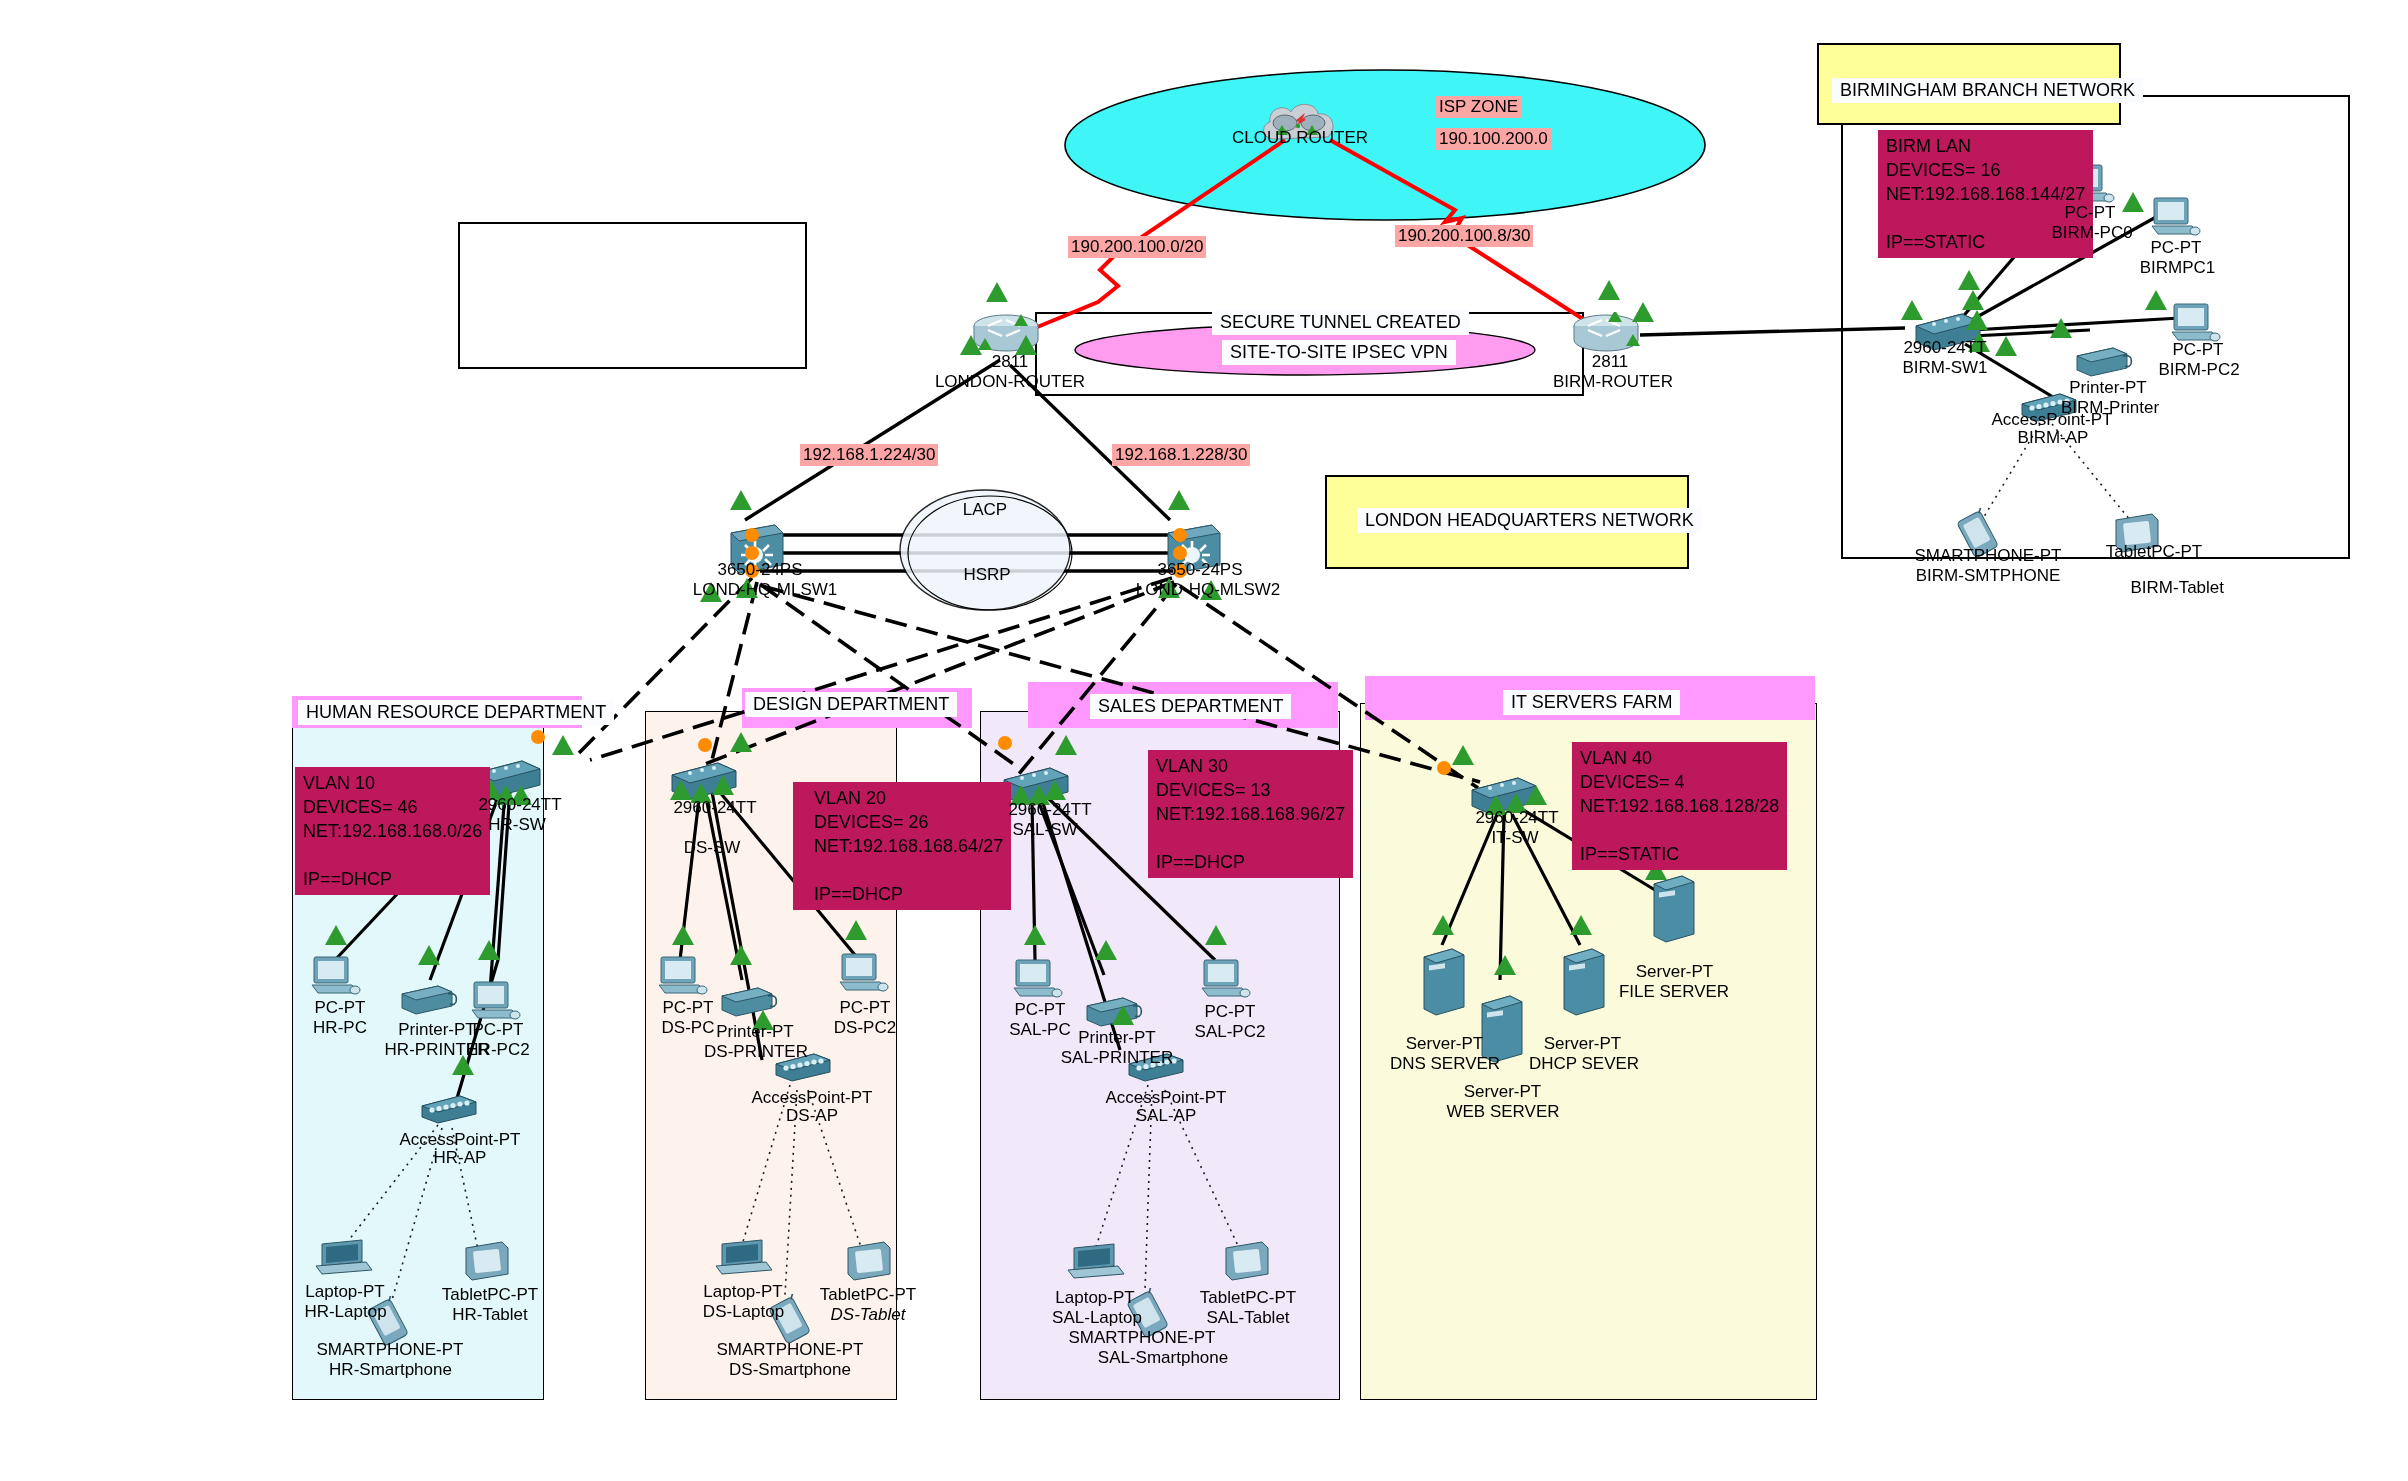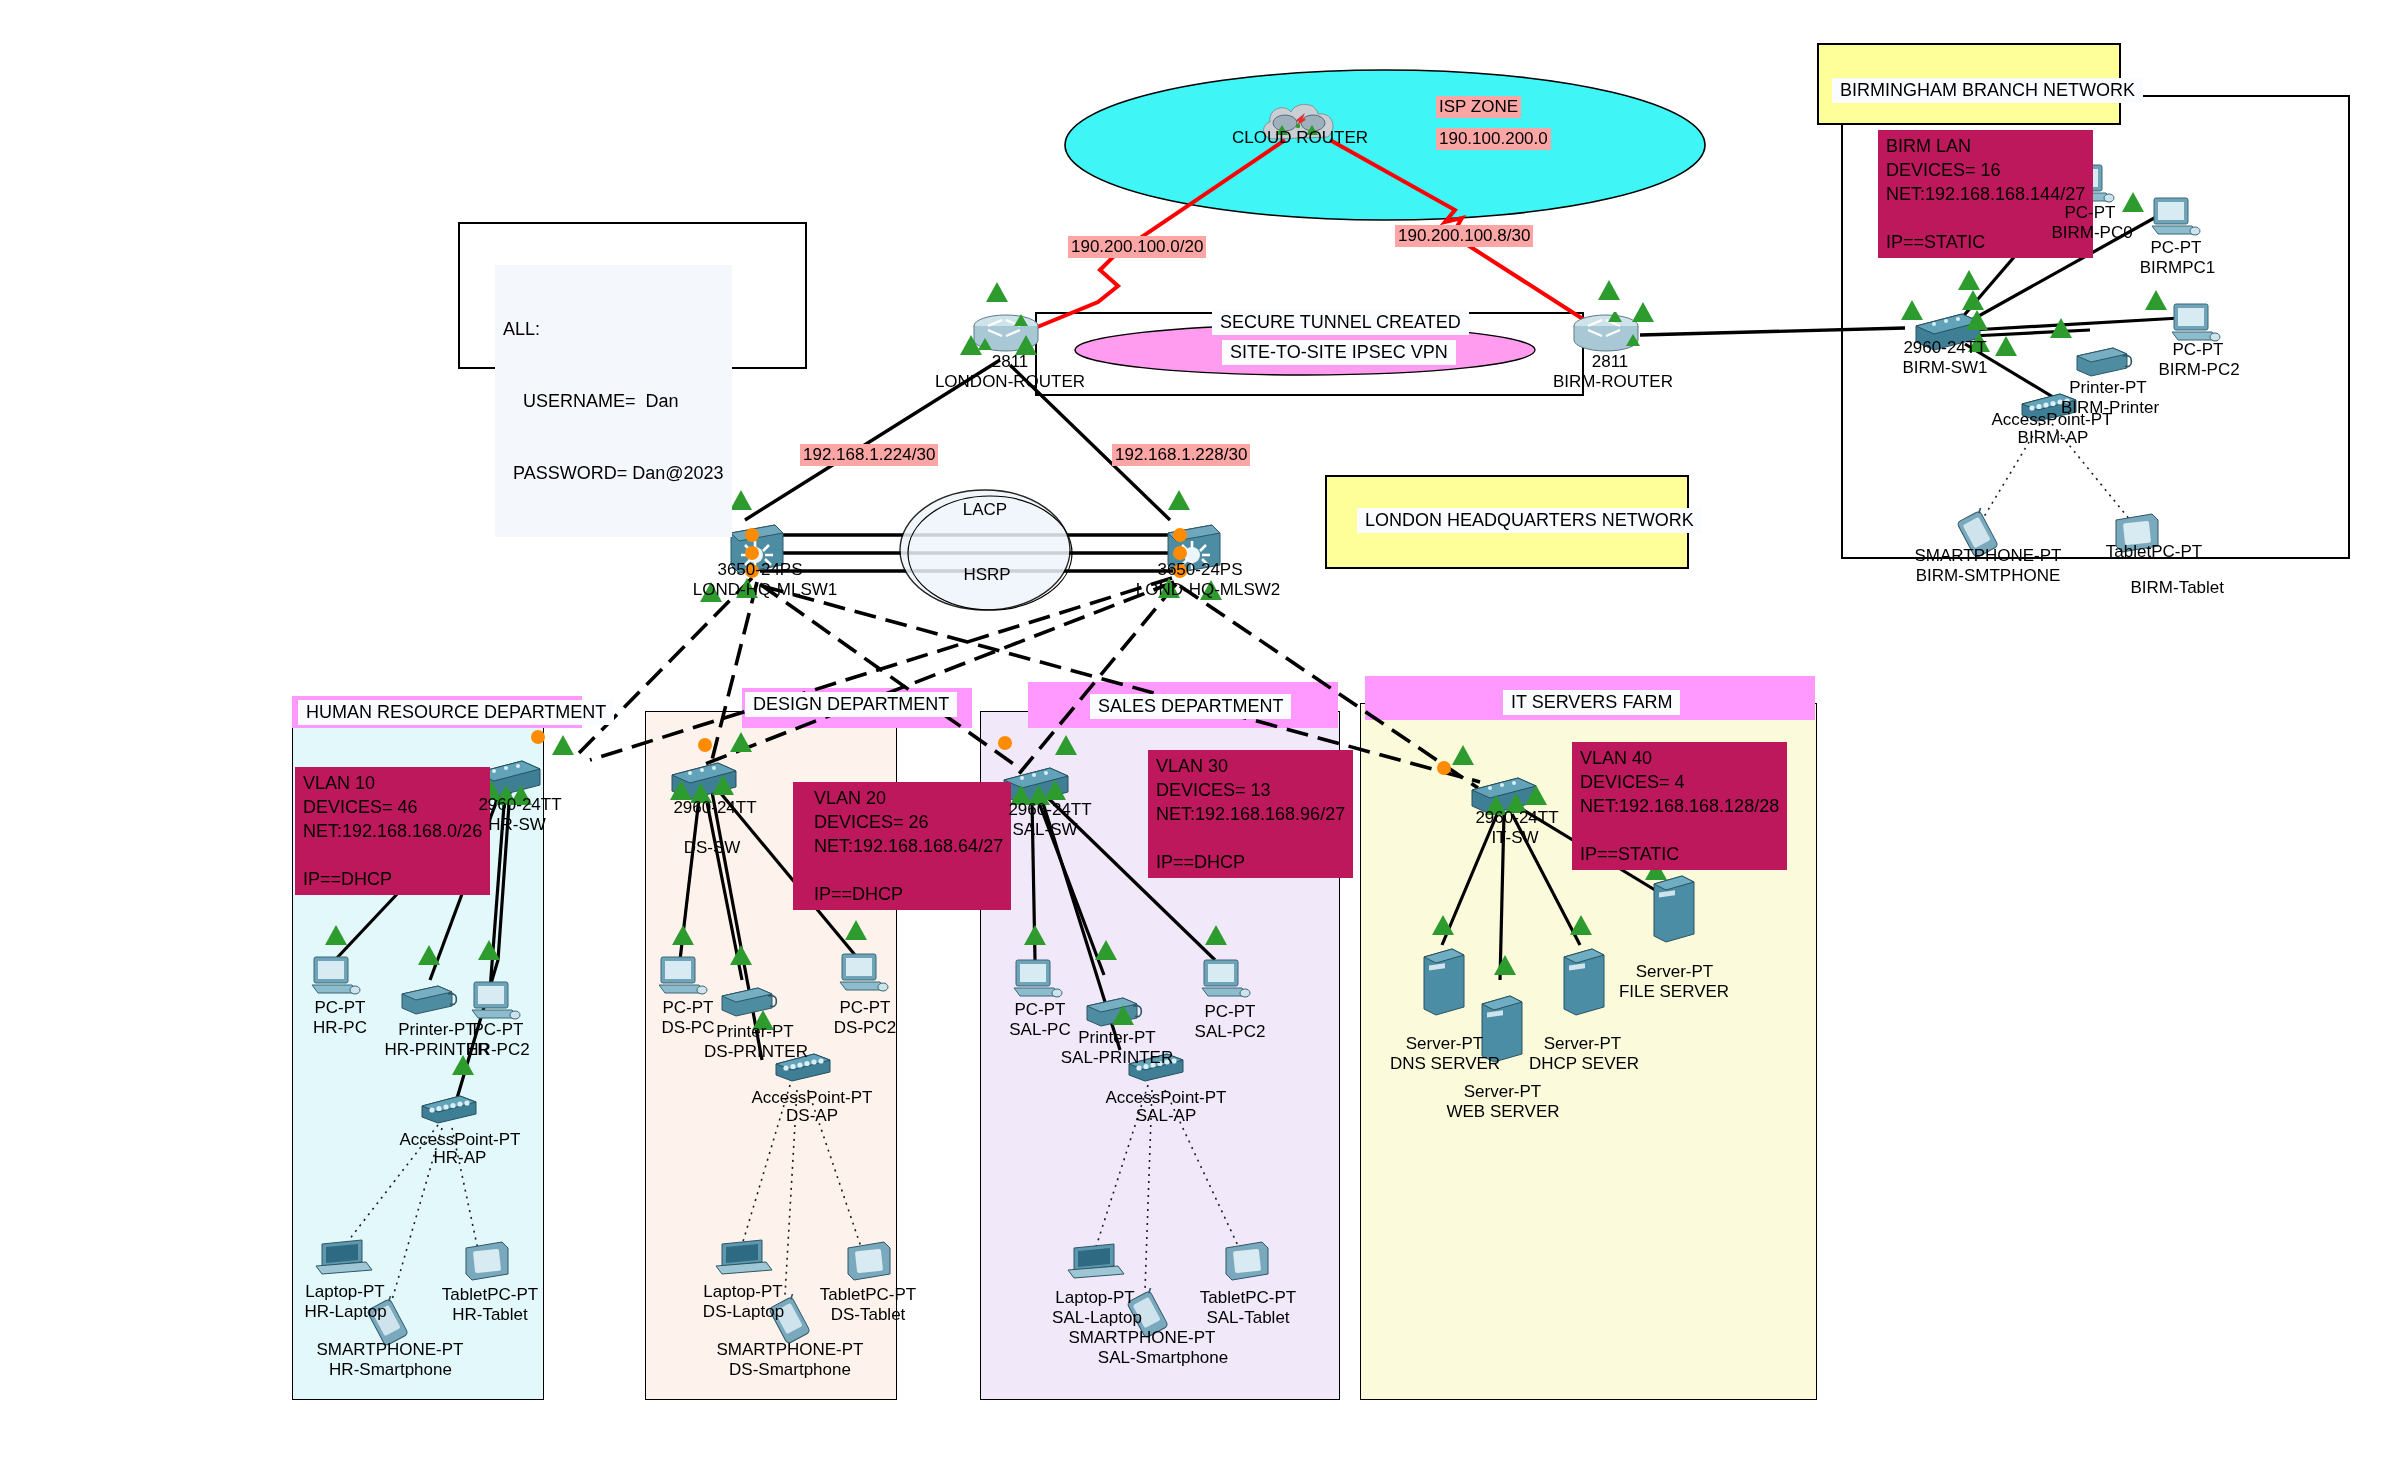--- a/index.html
+++ b/index.html
@@ -508,25 +508,20 @@
     </g>
   </svg>
 
   <div class="netlabel" style="left:1436px;top:96px;">ISP ZONE</div>
   <div class="netlabel" style="left:1436px;top:128px;">190.100.200.0</div>
   <div class="devlabel" style="left:1225px;top:128px;width:150px;">CLOUD ROUTER</div>
 
   <div class="netlabel" style="left:1068px;top:236px;">190.200.100.0/20</div>
   <div class="netlabel" style="left:1395px;top:225px;">190.200.100.8/30</div>
 
-  <div class="infobox" style="left:495px;top:265px;background:#f4f7fc;">
-    <div>ALL:</div>
-    <div>    USERNAME=  Dan</div>
-    <div>  PASSWORD= Dan@2023</div>
-  </div>
 
   <div class="devlabel" style="left:950px;top:352px;width:120px;">2811</div>
   <div class="devlabel" style="left:925px;top:372px;width:170px;">LONDON-ROUTER</div>
   <div class="devlabel" style="left:1550px;top:352px;width:120px;">2811</div>
   <div class="devlabel" style="left:1528px;top:372px;width:170px;">BIRM-ROUTER</div>
 
   <div class="bannerText" style="left:1212px;top:310px;">SECURE TUNNEL CREATED</div>
   <div class="bannerText" style="left:1222px;top:340px;">SITE-TO-SITE IPSEC VPN</div>
 
   <div class="netlabel" style="left:800px;top:444px;">192.168.1.224/30</div>
@@ -601,21 +596,21 @@
   <div class="devlabel" style="left:692px;top:1042px;width:128px;">DS-PRINTER</div>
   <div class="devlabel" style="left:815px;top:998px;width:100px;">PC-PT</div>
   <div class="devlabel" style="left:815px;top:1018px;width:100px;">DS-PC2</div>
   <div class="devlabel" style="left:732px;top:1088px;width:160px;">AccessPoint-PT</div>
   <div class="devlabel" style="left:752px;top:1106px;width:120px;">DS-AP</div>
   <div class="devlabel" style="left:688px;top:1282px;width:110px;">Laptop-PT</div>
   <div class="devlabel" style="left:686px;top:1302px;width:115px;">DS-Laptop</div>
   <div class="devlabel" style="left:700px;top:1340px;width:180px;">SMARTPHONE-PT</div>
   <div class="devlabel" style="left:706px;top:1360px;width:168px;">DS-Smartphone</div>
   <div class="devlabel" style="left:798px;top:1285px;width:140px;">TabletPC-PT</div>
-  <div class="devlabel" style="left:798px;top:1305px;width:140px;">DS-Tablet</div>
+  <div class="devlabel" style="left:798px;top:1305px;width:140px;font-style:italic;">DS-Tablet</div>
 
   <div class="bannerText" style="left:1090px;top:694px;">SALES DEPARTMENT</div>
   <div class="infobox" style="left:1148px;top:750px;">VLAN 30
 DEVICES= 13
 NET:192.168.168.96/27
 
 IP==DHCP</div>
   <div class="devlabel" style="left:985px;top:800px;width:130px;">2960-24TT</div>
   <div class="devlabel" style="left:990px;top:820px;width:110px;">SAL-SW</div>
   <div class="devlabel" style="left:990px;top:1000px;width:100px;">PC-PT</div>

